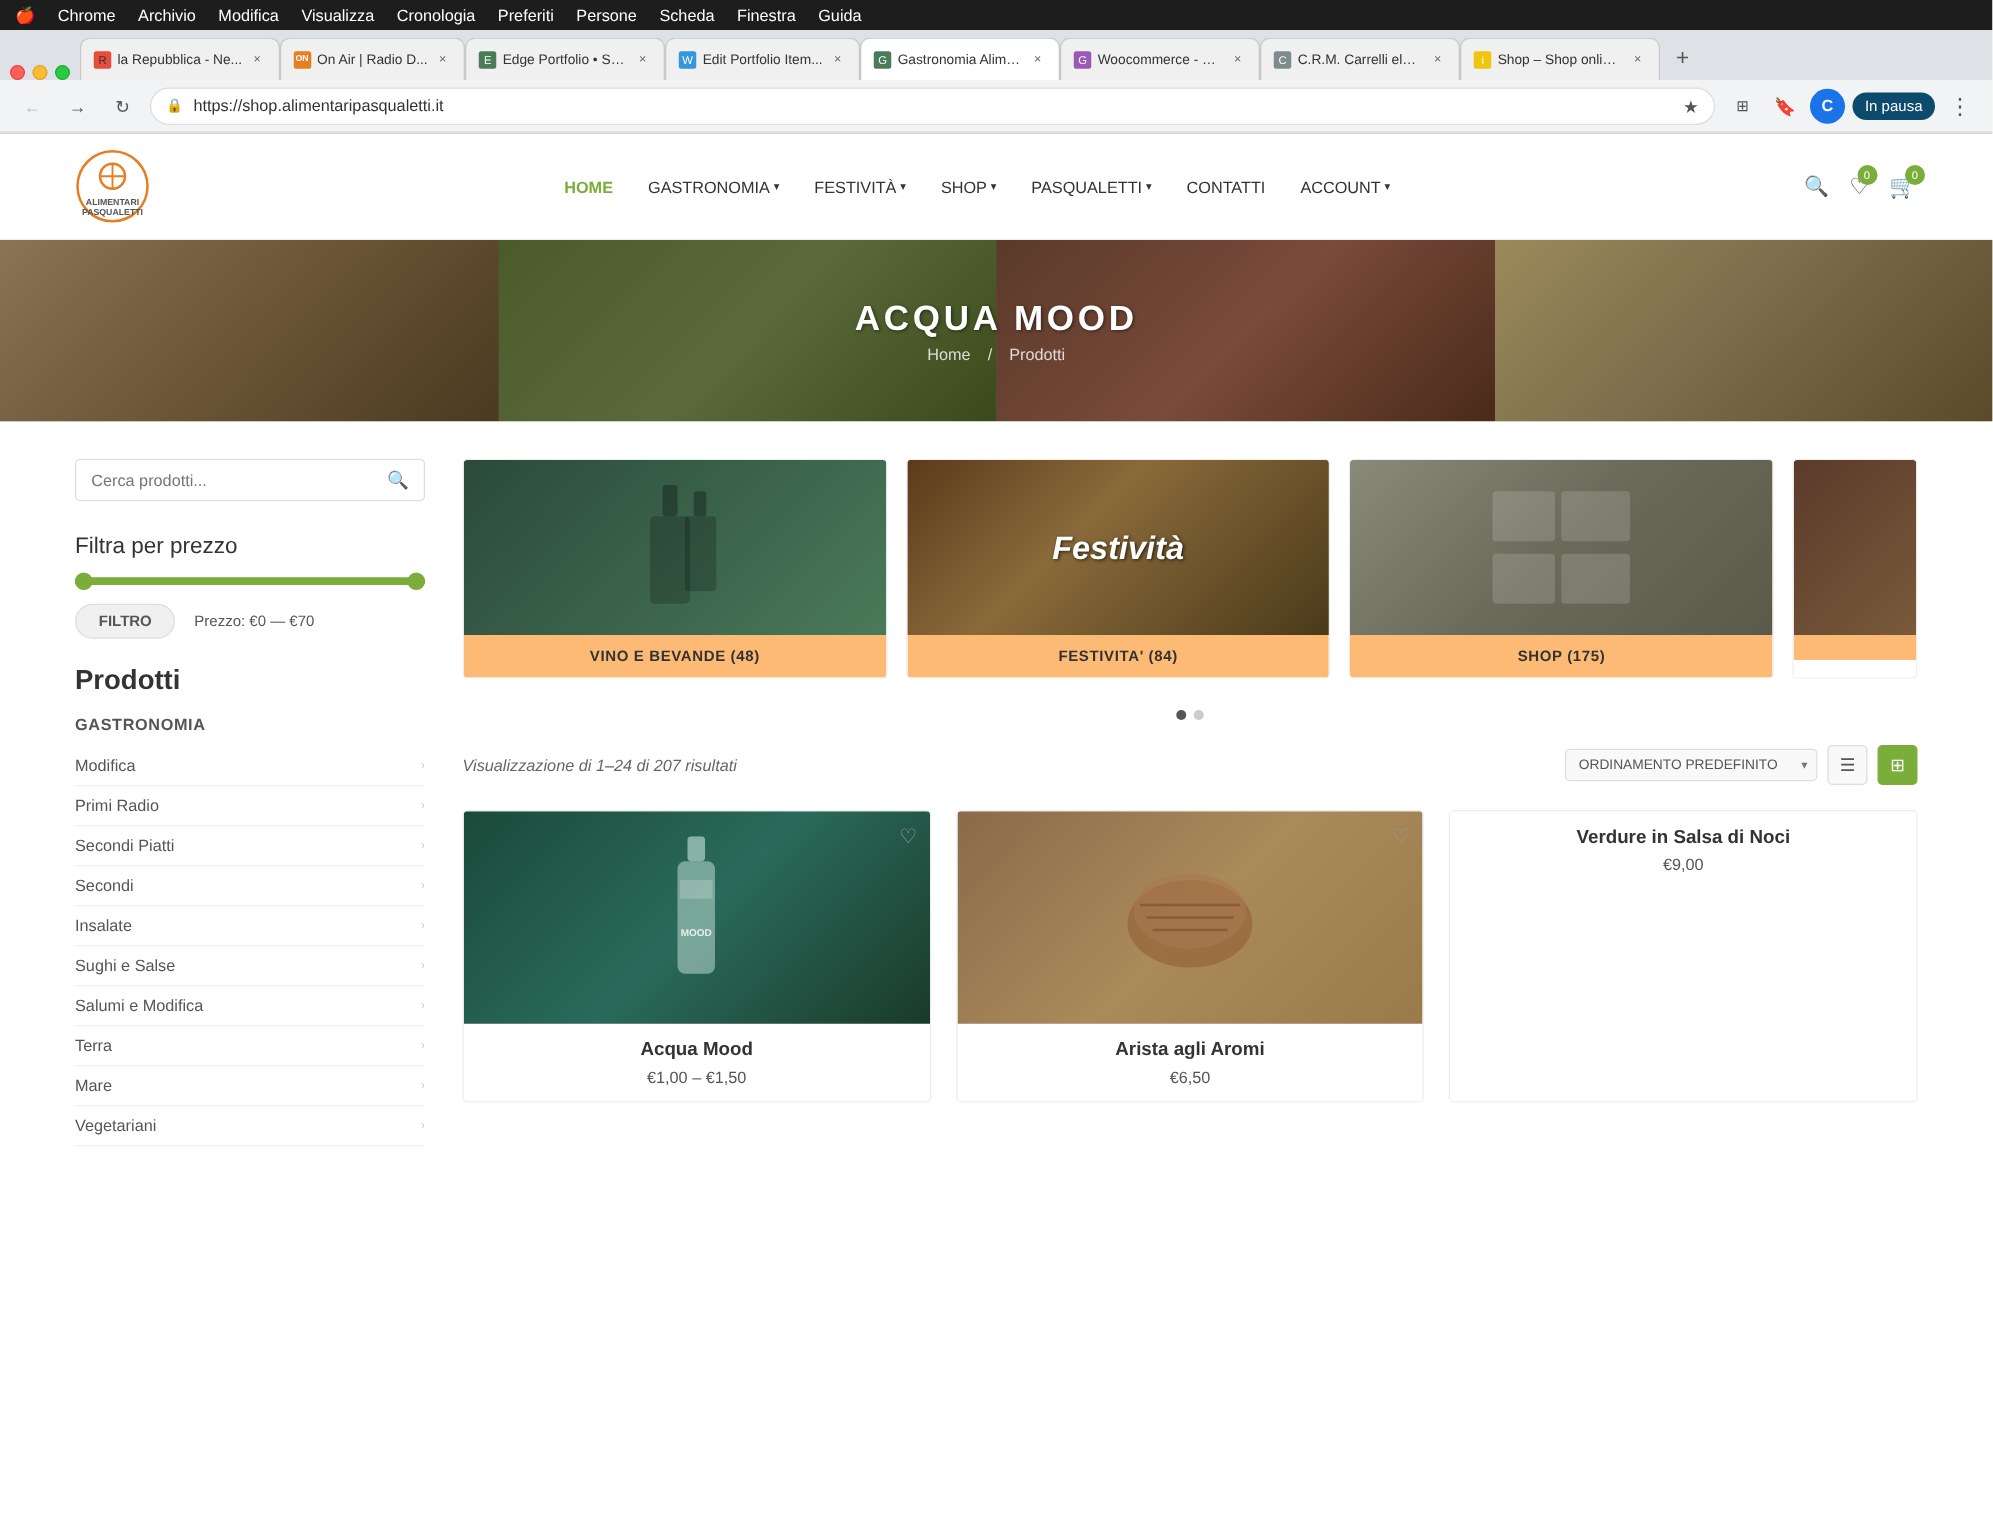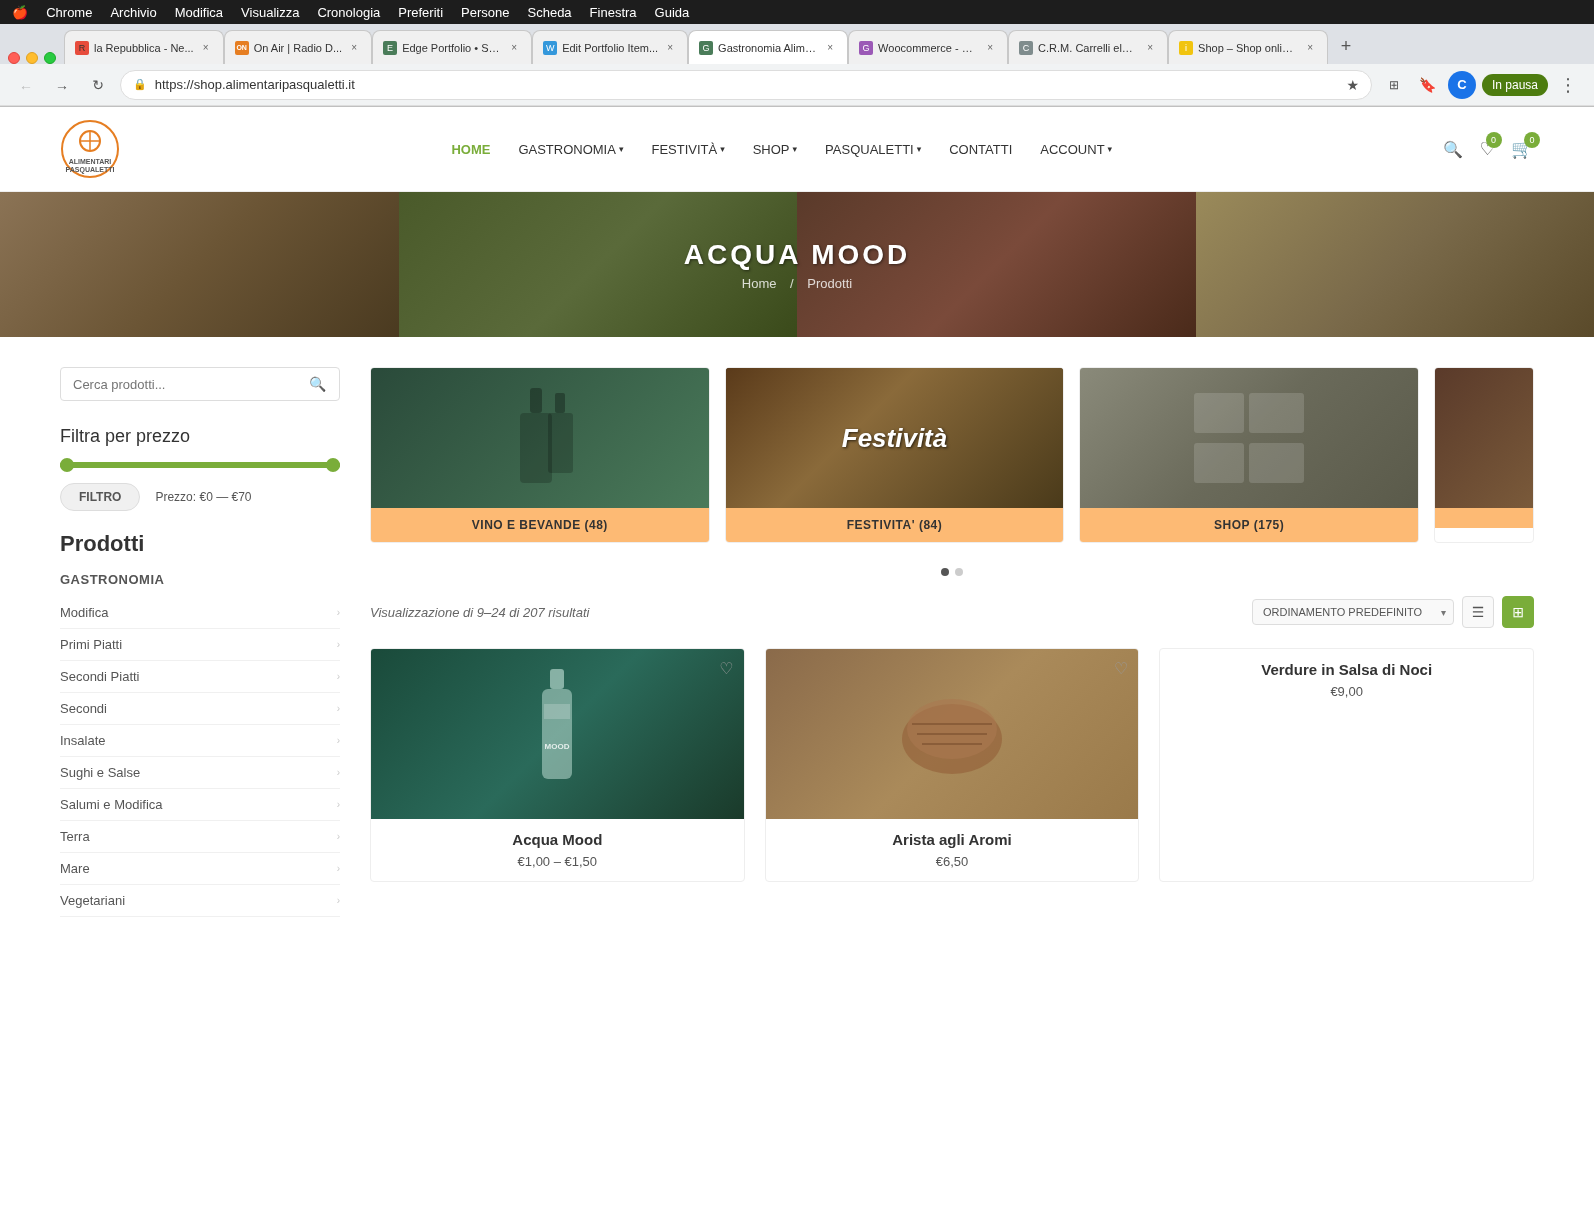--- a/index.html
+++ b/index.html
@@ -159,21 +159,21 @@
       background: #1a73e8;
       color: white;
       font-size: 13px;
       font-weight: bold;
       display: flex;
       align-items: center;
       justify-content: center;
       cursor: pointer;
     }
     .pause-btn {
-      background: #4d7c0f;
+      background: #0c4a6e;
       color: white;
       border: none;
       border-radius: 12px;
       padding: 4px 10px;
       font-size: 12px;
       cursor: pointer;
     }
     .traffic-lights {
       display: flex;
       gap: 6px;
@@ -741,21 +741,21 @@
       <div class="products-title">Prodotti</div>
 
       <div class="sidebar-category-title">GASTRONOMIA</div>
 
       <div>
         <div class="sidebar-item">
           <span>Modifica</span>
           <span style="font-size:10px; color:#ccc;">›</span>
         </div>
         <div class="sidebar-item">
-          <span>Primi Piatti</span>
+          <span>Primi Radio</span>
           <span style="font-size:10px; color:#ccc;">›</span>
         </div>
         <div class="sidebar-item">
           <span>Secondi Piatti</span>
           <span style="font-size:10px; color:#ccc;">›</span>
         </div>
         <div class="sidebar-item">
           <span>Secondi</span>
           <span style="font-size:10px; color:#ccc;">›</span>
         </div>
@@ -830,21 +830,21 @@
         </div>
 
       </div>
 
       <div class="carousel-dots">
         <div class="dot active"></div>
         <div class="dot"></div>
       </div>
 
       <div class="products-grid-header">
-        <span class="results-text">Visualizzazione di 9–24 di 207 risultati</span>
+        <span class="results-text">Visualizzazione di 1–24 di 207 risultati</span>
         <div class="grid-controls">
           <div style="position:relative; display:inline-block;">
             <select class="sort-select">
               <option>ORDINAMENTO PREDEFINITO</option>
               <option>Prezzo: dal più basso</option>
               <option>Prezzo: dal più alto</option>
               <option>Più recenti</option>
             </select>
             <span style="position:absolute; right:8px; top:50%; transform:translateY(-50%); pointer-events:none; font-size:10px; color:#777;">▾</span>
           </div>

